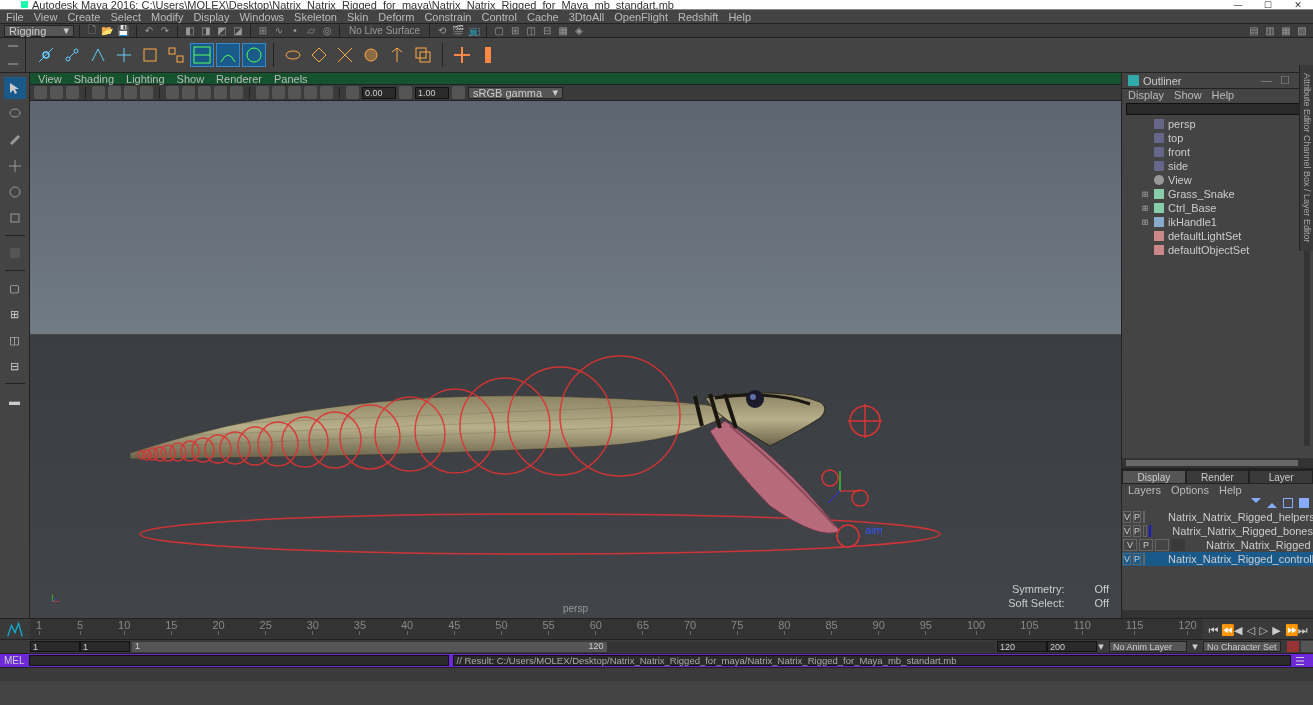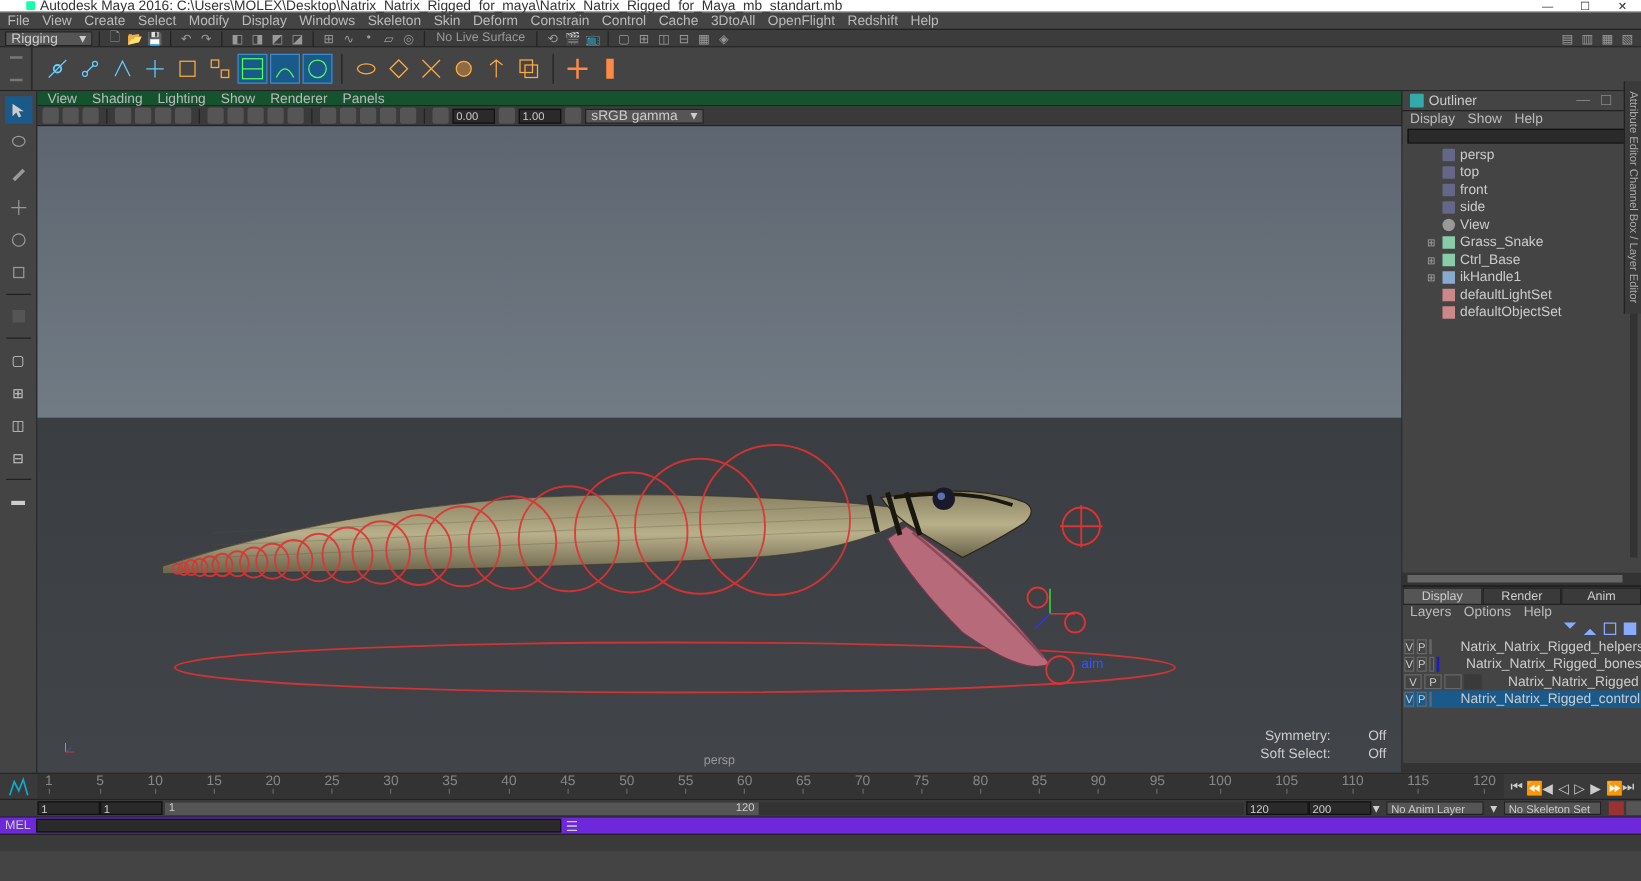--- a/index.html
+++ b/index.html
@@ -573,21 +573,21 @@
         </div>
       </div>
     <div class="outliner-hscroll">
         <div class="thumb"></div>
       </div>
 
     <div class="dra-panel">
       <div class="dra-tabs">
         <div class="tab active">Display</div>
         <div class="tab">Render</div>
-        <div class="tab">Anim</div>
+        <div class="tab">Layer</div>
       </div>
       <div class="dra-menus">
         <span>Layers</span>
         <span>Options</span>
         <span>Help</span>
       </div>
       <div class="dra-icons">
         <div class="licon" style="border-top:5px solid #8af;border-left:5px solid transparent;border-right:5px solid transparent;"></div>
         <div class="licon" style="border-bottom:5px solid #8af;border-left:5px solid transparent;border-right:5px solid transparent;"></div>
         <div class="licon" style="border:1px solid #8af;"></div>
@@ -760,24 +760,25 @@
     <div class="range">
         <span class="a">1</span>
         <span class="b">120</span>
       </div>
   </div>
   <input value="120" style="">
   <input value="200" style="">
   <div class="ddx">▾</div>
   <div class="dd">No Anim Layer</div>
   <div class="ddx">▾</div>
-  <div class="dd">No Skeleton Set</div>
+  <div class="dd">No Character Set</div>
   <div class="keybtn"></div>
   <div class="keybtn" style="background:#555;"></div>
 </div>
 
 <div class="cmdline">
   <span class="mel">MEL</span>
   <div class="inp"></div>
+  <div class="out">// Result: C:/Users/MOLEX/Desktop/Natrix_Natrix_Rigged_for_maya/Natrix_Natrix_Rigged_for_Maya_mb_standart.mb</div>
   <div class="eico">☰</div>
 </div>
 
 <div class="helpline"> </div>
 
 </body></html>

